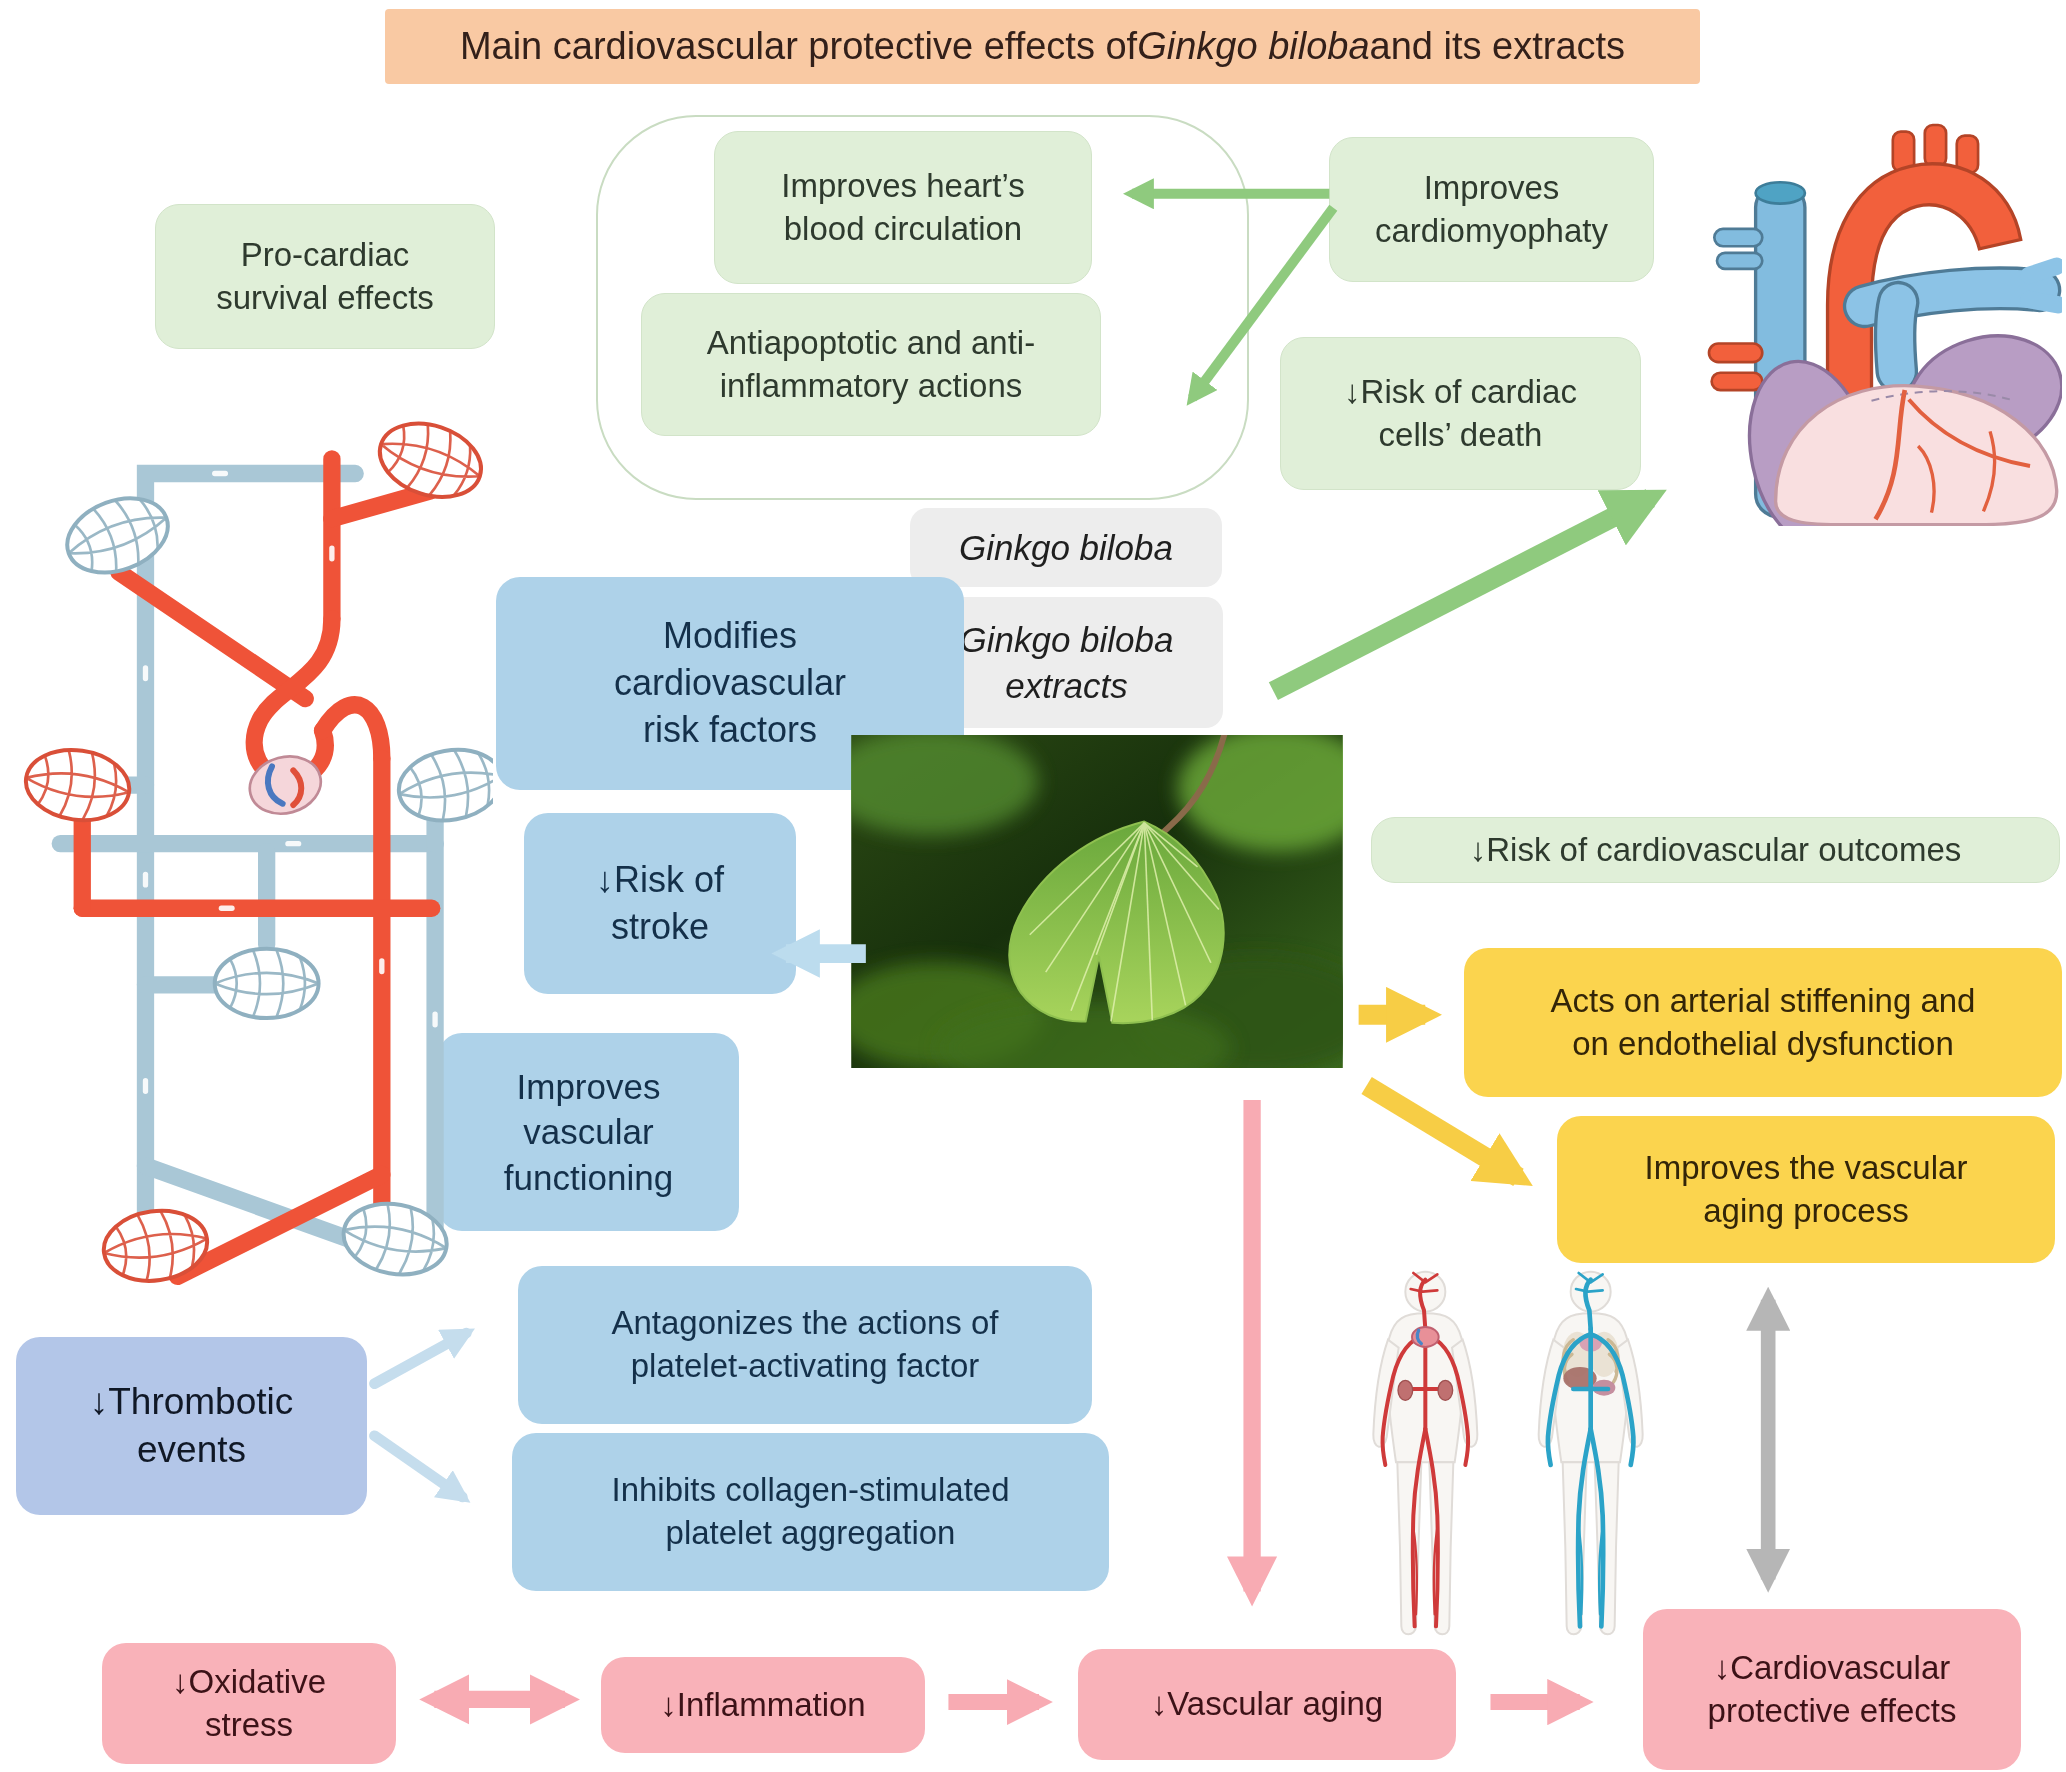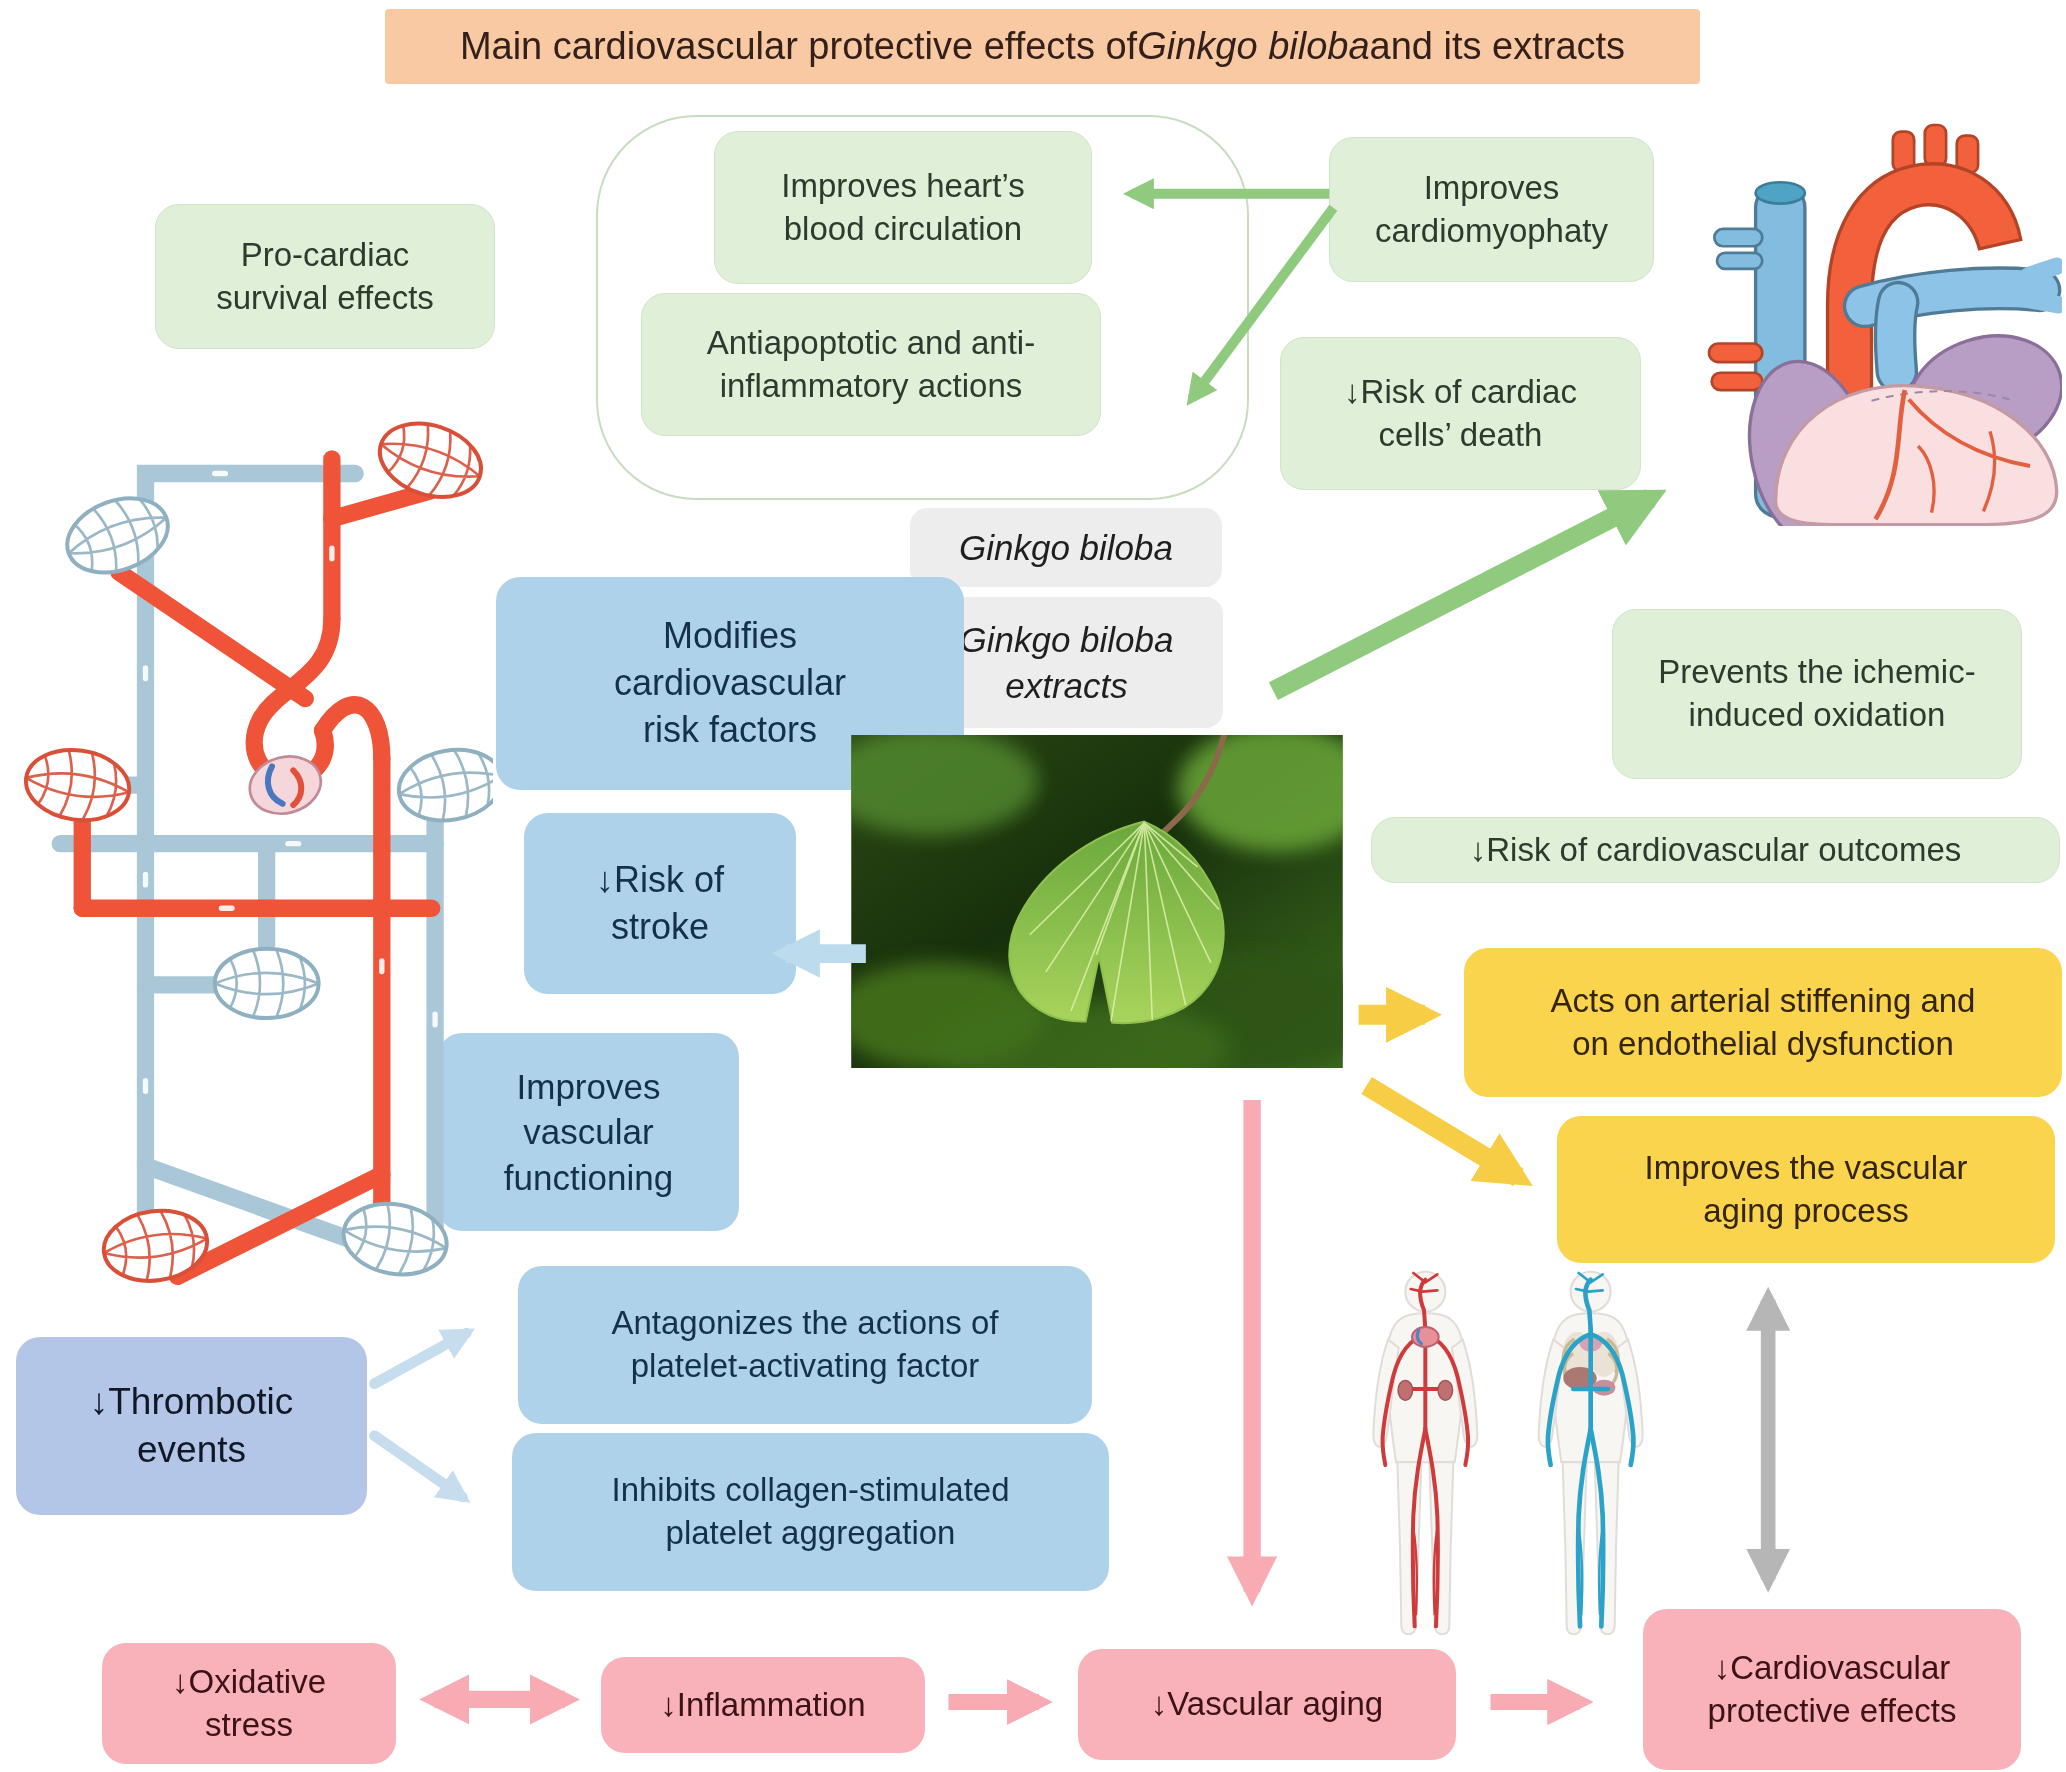--- a/index.html
+++ b/index.html
@@ -102,24 +102,20 @@
     </div>
   <div class="box blue" id="b-modifies">
       <span>Modifies
 cardiovascular
 risk factors</span>
     </div>
   <div class="box blue" id="b-stroke">
       <span>↓Risk of
 stroke</span>
     </div>
-  <div class="box green" id="b-prevents">
-      <span>Prevents the ichemic-
-induced oxidation</span>
-    </div>
   <div class="box green" id="b-outcomes">
       <span>↓Risk of cardiovascular outcomes</span>
     </div>
   <div class="box yellow" id="b-acts">
       <span>Acts on arterial stiffening and
 on endothelial dysfunction</span>
     </div>
   <div class="box yellow" id="b-aging">
       <span>Improves the vascular
 aging process</span>

